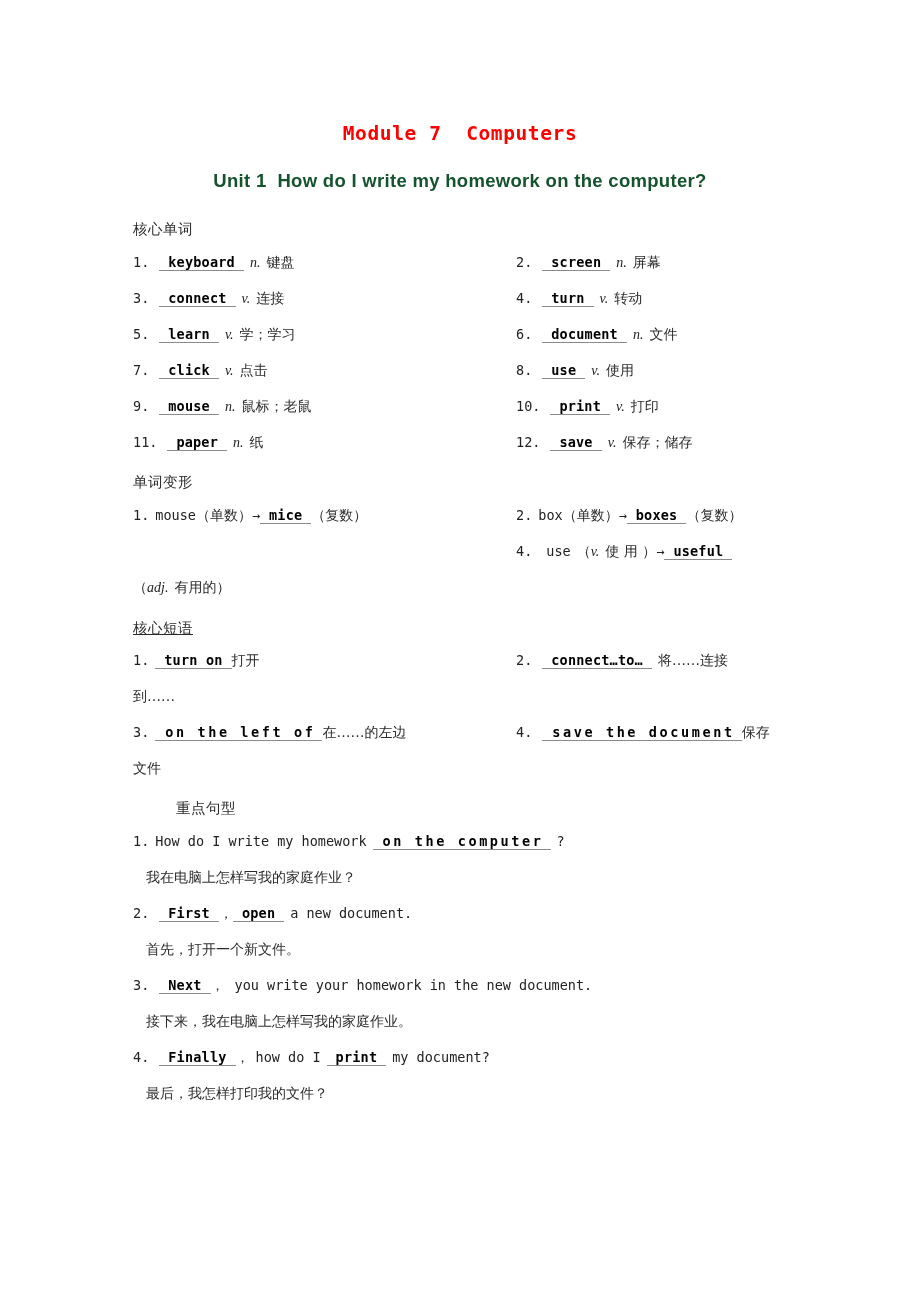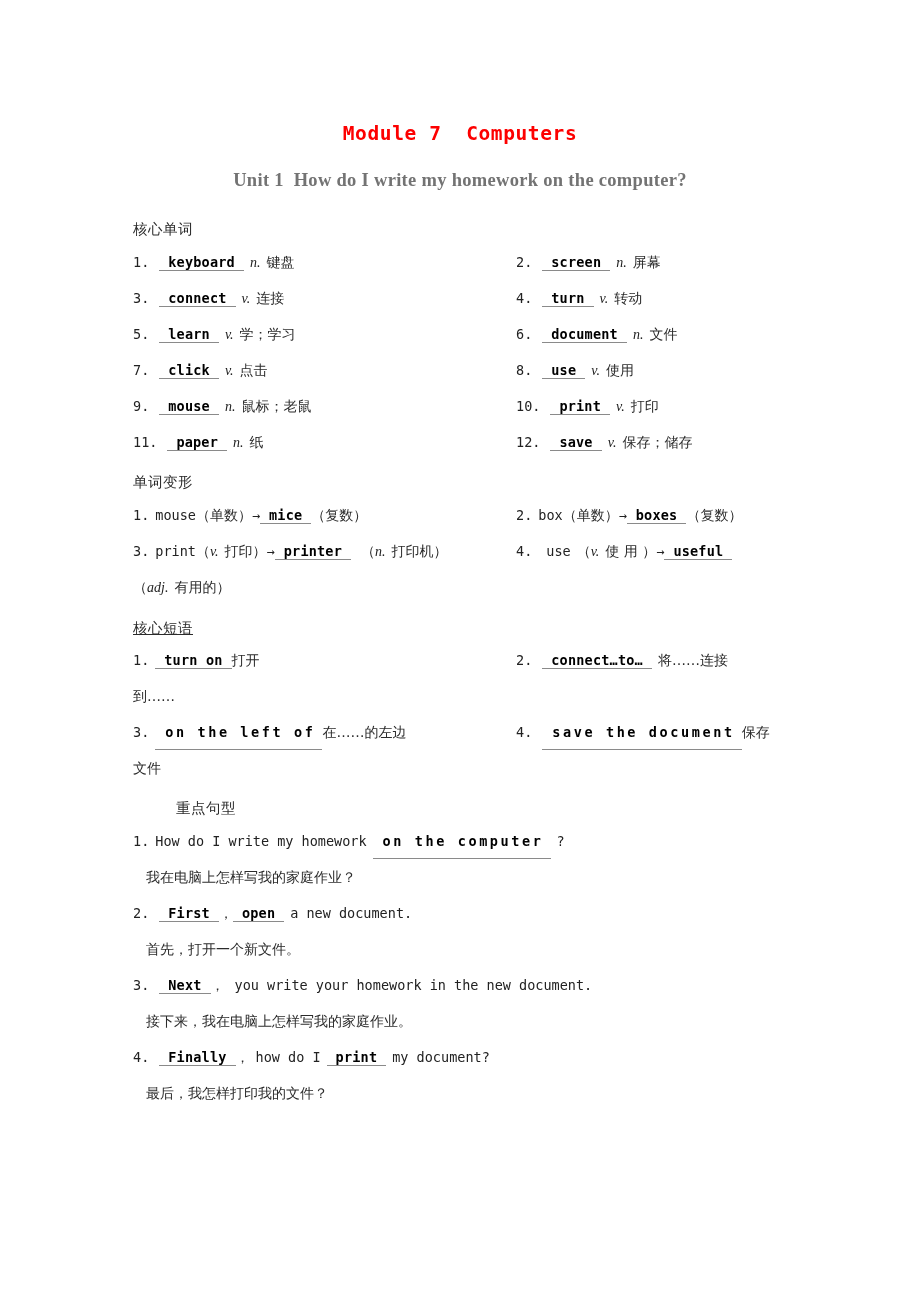--- a/index.html
+++ b/index.html
@@ -36,22 +36,22 @@
     font-size: 19.5px;
     letter-spacing: 0.6px;
     white-space: pre;
   }
   .unit-title {
     position: absolute;
     left: 0;
     top: 170px;
     width: 920px;
     text-align: center;
-    color: #737373;
-    font-family: Liberation Serif, serif;
+    color: #14532d;
+    font-family: Liberation Sans, sans-serif;
     font-weight: bold;
     font-size: 18.5px;
     letter-spacing: 0.3px;
     white-space: pre;
   }
 
   
   .blk {
     position: absolute;
     font-size: 14.5px;
@@ -98,21 +98,21 @@
     font-family: "DejaVu Sans Mono", "Liberation Mono", monospace;
     font-weight: bold;
     font-size: 13.5px;
     border-bottom: 1px solid #8a8a8a;
     padding: 0 9px 1px 9px;
     letter-spacing: 0.2px;
     color: #000;
     display: inline-block;
     line-height: 1.05;
   }
-  .ans.wide { letter-spacing: 2.6px; padding: 0 7px 10px 10px; }
+  .ans.wide { letter-spacing: 2.6px; padding: 0 7px 1px 10px; }
   .sp { display: inline-block; }
   .sp6 { width: 6px; }
   .sp10 { width: 10px; }
   .sp14 { width: 14px; }
 </style>
 </head>
 <body>
 
 <div class="page">
 
@@ -161,23 +161,20 @@
 
   <div class="sec-head" style="top:473px;">单词变形</div>
 
   <div class="blk" style="left:133px; top:508px;">
     <span class="num">1.</span><span class="sp sp6"></span><span class="en">mouse</span><span class="cn">（单数）</span><span class="en">→</span><span class="ans">mice</span><span class="cn">（复数）</span>
   </div>
   <div class="blk" style="left:516px; top:508px;">
     <span class="num">2.</span><span class="sp sp6"></span><span class="en">box</span><span class="cn">（单数）</span><span class="en">→</span><span class="ans">boxes</span><span class="cn">（复数）</span>
   </div>
 
-  <div class="blk" style="left:133px; top:544px;">
-    <span class="num">3.</span><span class="sp sp6"></span><span class="en">print</span><span class="cn">（</span><span class="pos">v.</span><span class="sp sp6"></span><span class="cn">打印）</span><span class="en">→</span><span class="ans">printer</span><span class="sp sp10"></span><span class="cn">（</span><span class="pos">n.</span><span class="sp sp6"></span><span class="cn">打印机）</span>
-  </div>
   <div class="blk" style="left:516px; top:544px;">
     <span class="num">4.</span><span class="sp sp14"></span><span class="en">use</span><span class="sp sp6"></span><span class="cn">（</span><span class="pos">v.</span><span class="sp sp6"></span><span class="cn">使 用 ）</span><span class="en">→</span><span class="ans">useful</span>
   </div>
   <div class="blk" style="left:133px; top:580px;">
     <span class="cn">（</span><span class="pos">adj.</span><span class="sp sp6"></span><span class="cn">有用的）</span>
   </div>
 
   <div class="sec-head" style="top:619px;text-decoration:underline;">核心短语</div>
 
   <div class="blk" style="left:133px; top:653px;">

